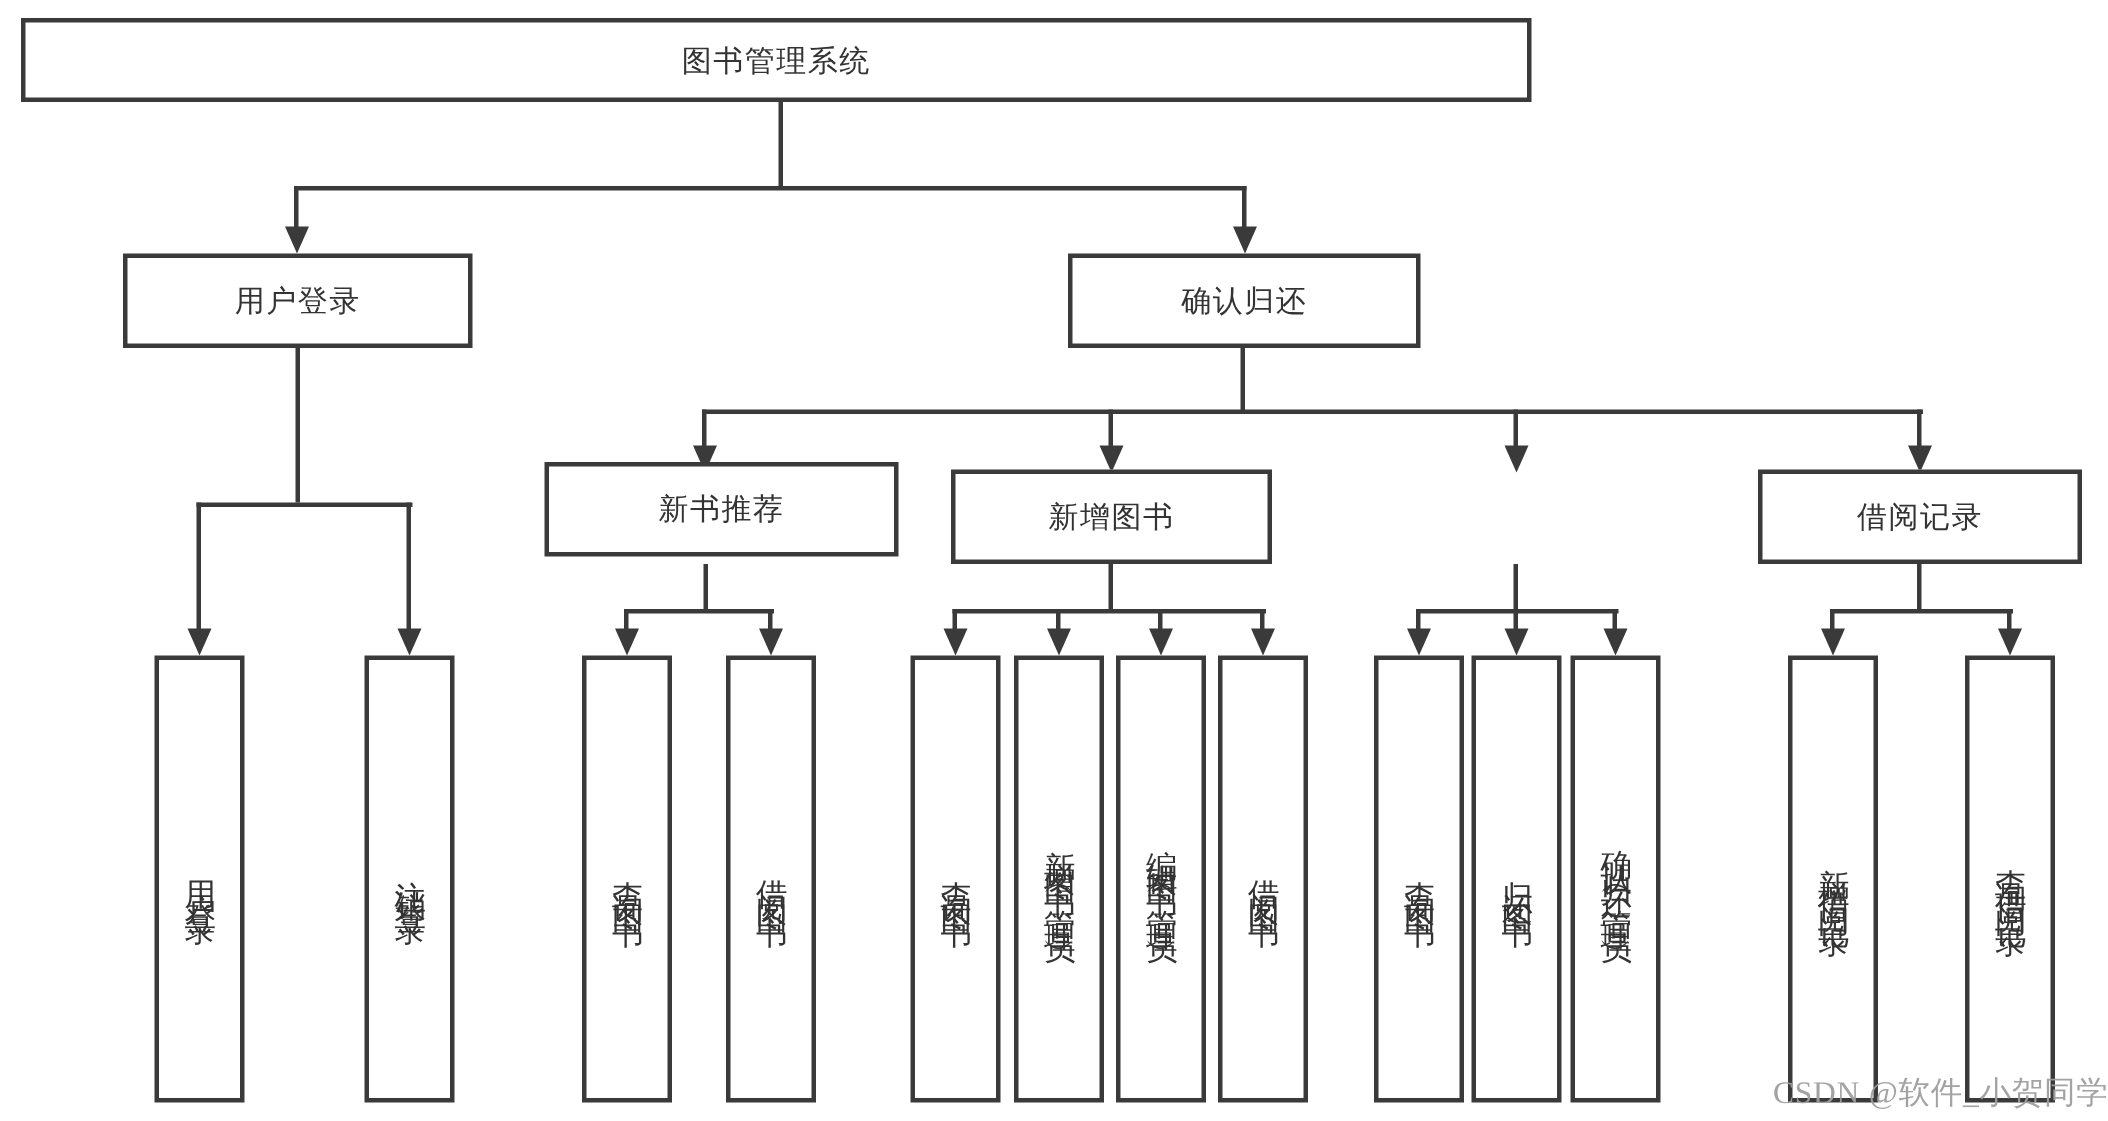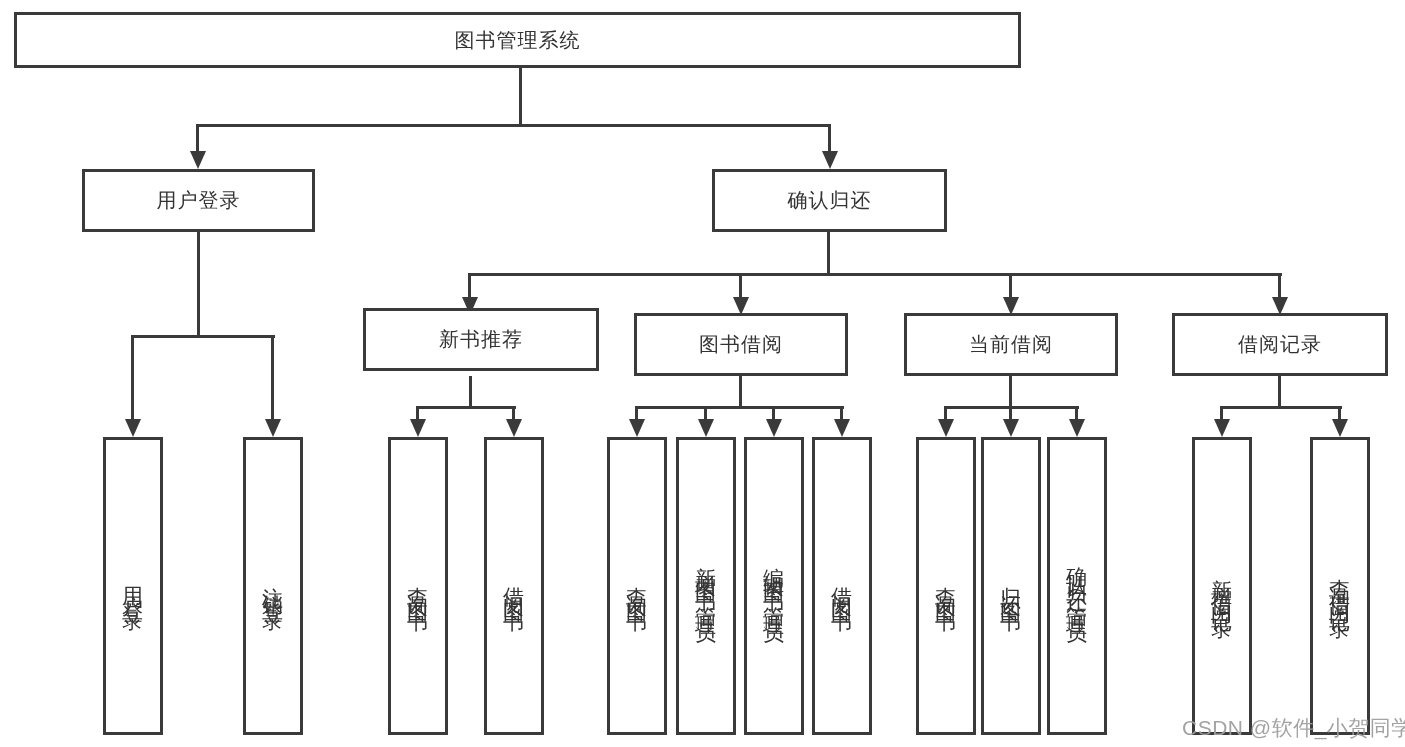--- a/index.html
+++ b/index.html
@@ -2,21 +2,21 @@
 <html><head>
 <meta charset="utf-8">
 <style>
   * { margin: 0; padding: 0; box-sizing: border-box; }
   html, body { background: #ffffff; }
   .canvas {
     position: relative;
     width: 1405px;
     height: 747px;
     background: #ffffff;
-    font-family: Liberation Sans, sans-serif;
+    font-family: Liberation Serif, serif;
     color: #333333;
     overflow: hidden;
   }
   .node {
     position: absolute;
     background: #ffffff;
     border: 3px solid #3a3a3a;
     display: flex;
     align-items: center;
     justify-content: center;
@@ -78,22 +78,21 @@
   <div class="vline" style="left:468px; top:273px; height:28px;"></div>
   <div class="arrow" style="left:462px; top:297px;"></div>
   <div class="vline" style="left:739px; top:273px; height:28px;"></div>
   <div class="arrow" style="left:733px; top:297px;"></div>
   <div class="vline" style="left:1009px; top:273px; height:28px;"></div>
   <div class="arrow" style="left:1003px; top:297px;"></div>
   <div class="vline" style="left:1278px; top:273px; height:28px;"></div>
   <div class="arrow" style="left:1272px; top:297px;"></div>
 
   <div class="node hbox" style="left:363px; top:308px; width:236px; height:63px;">新书推荐</div>
-  <div class="node hbox" style="left:634px; top:313px; width:214px; height:63px;">图书借阅</div>
-  <div class="node hbox" style="left:904px; top:313px; width:214px; height:63px;">当前借阅</div>
+  <div class="node hbox" style="left:634px; top:313px; width:214px; height:63px;">新增图书</div>
   <div class="node hbox" style="left:1172px; top:313px; width:216px; height:63px;">借阅记录</div>
 
   <div class="vline" style="left:469px; top:376px; height:31px;"></div>
   <div class="hline" style="left:416px; top:406px; width:100px;"></div>
   <div class="vline" style="left:416px; top:406px; height:17px;"></div>
   <div class="arrow" style="left:410px; top:419px;"></div>
   <div class="vline" style="left:512px; top:406px; height:17px;"></div>
   <div class="arrow" style="left:506px; top:419px;"></div>
 
   <div class="vline" style="left:739px; top:376px; height:31px;"></div>

